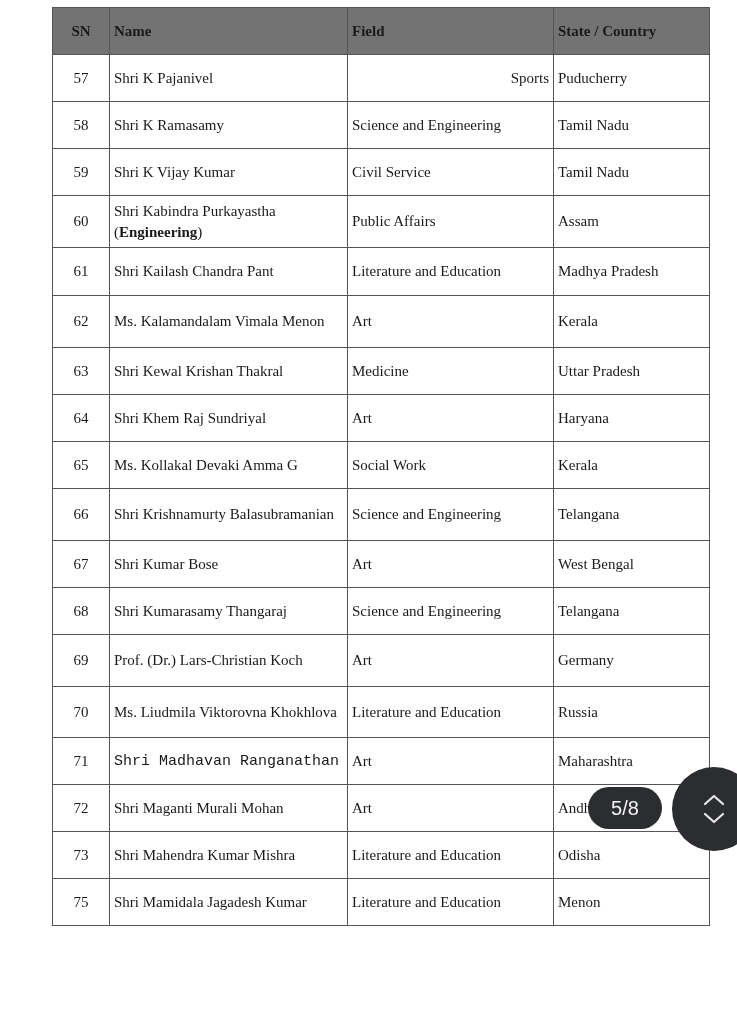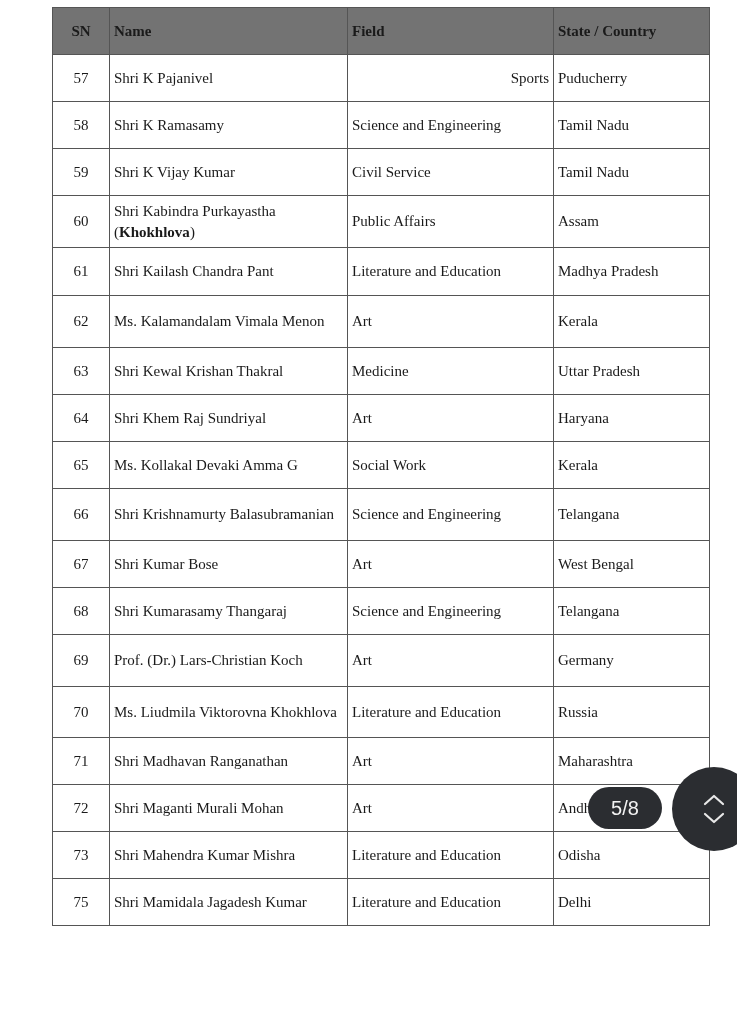--- a/index.html
+++ b/index.html
@@ -66,21 +66,21 @@
         <td style="height: 46px;">Tamil Nadu</td>
       </tr>
       <tr>
         <td class="sn" style="height: 46px; border-radius: 20px;">59</td>
         <td style="height: 46px;"><span>Shri K Vijay Kumar</span></td>
         <td style="height: 46px;">Civil Service</td>
         <td style="height: 46px;">Tamil Nadu</td>
       </tr>
       <tr>
         <td class="sn" style="height: 51px;">60</td>
-        <td style="height: 51px;"><span>Shri Kabindra Purkayastha</span><br>(<span class="posth">Khokhlova</span>)</td>
+        <td style="height: 51px;"><span>Shri Kabindra Purkayastha</span><br>(<span class="posth">Engineering</span>)</td>
         <td style="height: 51px;">Public Affairs</td>
         <td style="height: 51px;">Assam</td>
       </tr>
       <tr>
         <td class="sn" style="height: 47px;">61</td>
         <td style="height: 47px;"><span>Shri Kailash Chandra Pant</span></td>
         <td style="height: 47px;">Literature and Education</td>
         <td style="height: 47px;">Madhya Pradesh</td>
       </tr>
       <tr>
@@ -132,41 +132,41 @@
         <td style="height: 51px;">Germany</td>
       </tr>
       <tr>
         <td class="sn" style="height: 50px;">70</td>
         <td style="height: 50px; margin-left: 26px;"><span>Ms. Liudmila Viktorovna Khokhlova</span></td>
         <td style="height: 50px;">Literature and Education</td>
         <td style="height: 50px;">Russia</td>
       </tr>
       <tr>
         <td class="sn" style="height: 46px;">71</td>
-        <td style="height: 46px;"><span>Shri Madhavan Ranganathan</span></td>
+        <td style="height: 46px; font-family: Liberation Mono, monospace;"><span>Shri Madhavan Ranganathan</span></td>
         <td style="height: 46px;">Art</td>
         <td style="height: 46px;">Maharashtra</td>
       </tr>
       <tr>
         <td class="sn" style="height: 46px;">72</td>
         <td style="height: 46px;"><span>Shri Maganti Murali Mohan</span></td>
         <td style="height: 46px;">Art</td>
         <td style="height: 46px;">Andhra Pradesh</td>
       </tr>
       <tr>
         <td class="sn" style="height: 46px;">73</td>
         <td style="height: 46px;"><span>Shri Mahendra Kumar Mishra</span></td>
         <td style="height: 46px;">Literature and Education</td>
         <td style="height: 46px; margin-left: 34px;">Odisha</td>
       </tr>
       <tr>
         <td class="sn" style="height: 46px;">75</td>
         <td style="height: 46px;"><span>Shri Mamidala Jagadesh Kumar</span></td>
         <td style="height: 46px;">Literature and Education</td>
-        <td style="height: 46px;">Delhi</td>
+        <td style="height: 46px;">Menon</td>
       </tr>
     </tbody>
 </table>
 
 <div class="pill">5/8</div>
 
 <div class="fab">
   <span>
     <svg width="22" height="12" viewBox="0 0 22 12">
         <polyline points="2,10 11,2 20,10" fill="none" stroke="#e8e8e8" stroke-width="2.2" stroke-linecap="round" stroke-linejoin="round"></polyline>

